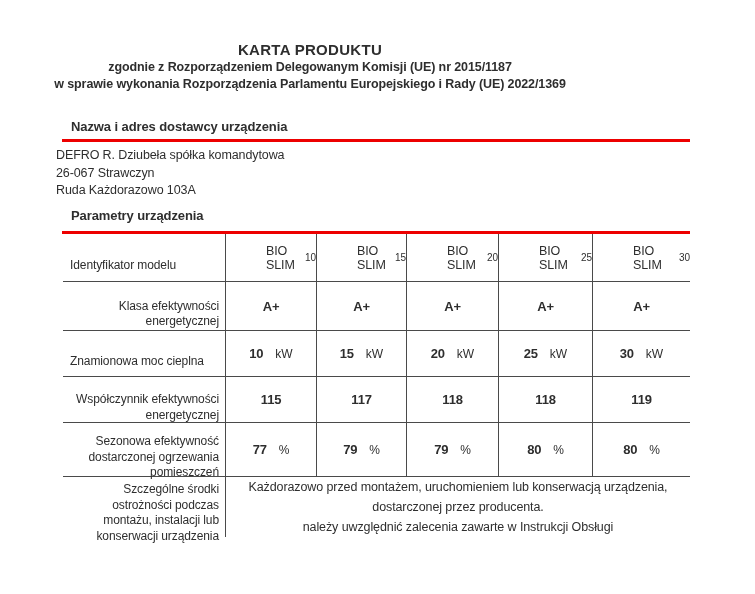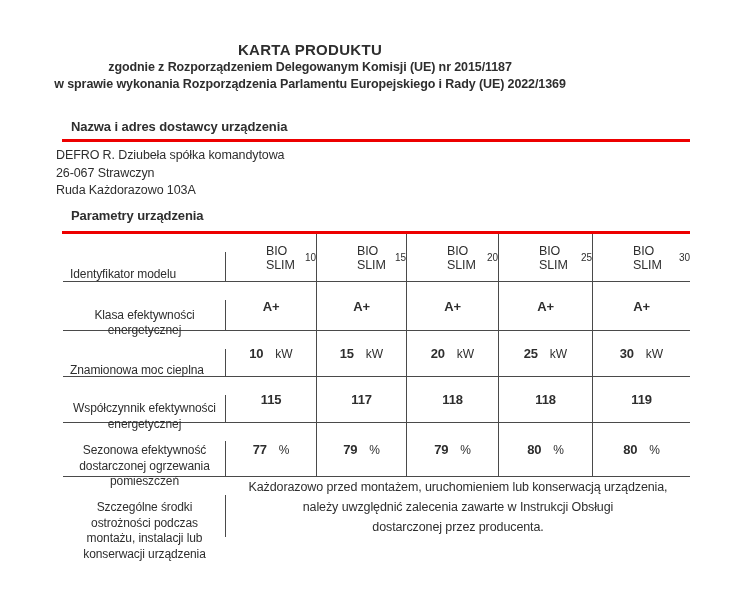--- a/index.html
+++ b/index.html
@@ -81,26 +81,25 @@
     display: flex;
     align-items: center;
     justify-content: center;
     border-right: 1px solid #4a4a4a;
     border-bottom: 1px solid #4a4a4a;
     font-size: 12.5px;
   }
   .cell.last-col { border-right: none; }
   .cell.lbl {
     justify-content: flex-start;
-    text-align: center;
+    text-align: right;
     padding: 18px 6px 2px 7px;
     font-size: 12px;
     line-height: 15.5px;
     letter-spacing: -0.1px;
-    margin-top: 18px;
   }
   .row6 { border-bottom: none; }
   .row6.lbl { align-items: flex-start; padding-top: 5px; }
   .model-name { font-size: 12.5px; letter-spacing: -0.1px; margin-left: 40px; }
   .model-num { font-size: 10px; margin-left: 4px; }
   .bnum { font-weight: bold; font-size: 13px; letter-spacing: -0.2px; }
   .unit { font-size: 12px; margin-left: 12px; }
   .note-cell {
     grid-column: 2 / 7;
     border-right: none;
@@ -234,18 +233,18 @@
       <span class="unit">%</span>
     </div>
     <div class="cell last-col">
       <span class="bnum">80</span>
       <span class="unit">%</span>
     </div>
 
     <div class="cell lbl row6">Szczególne środki ostrożności podczas montażu, instalacji lub konserwacji urządzenia</div>
     <div class="cell note-cell row6">
       <div>Każdorazowo przed montażem, uruchomieniem lub konserwacją urządzenia,</div>
+      <div>dostarczonej przez producenta.</div>
       <div>należy uwzględnić zalecenia zawarte w Instrukcji Obsługi</div>
-      <div>dostarczonej przez producenta.</div>
     </div>
 
   </div>
 </div>
 
 </body></html>

